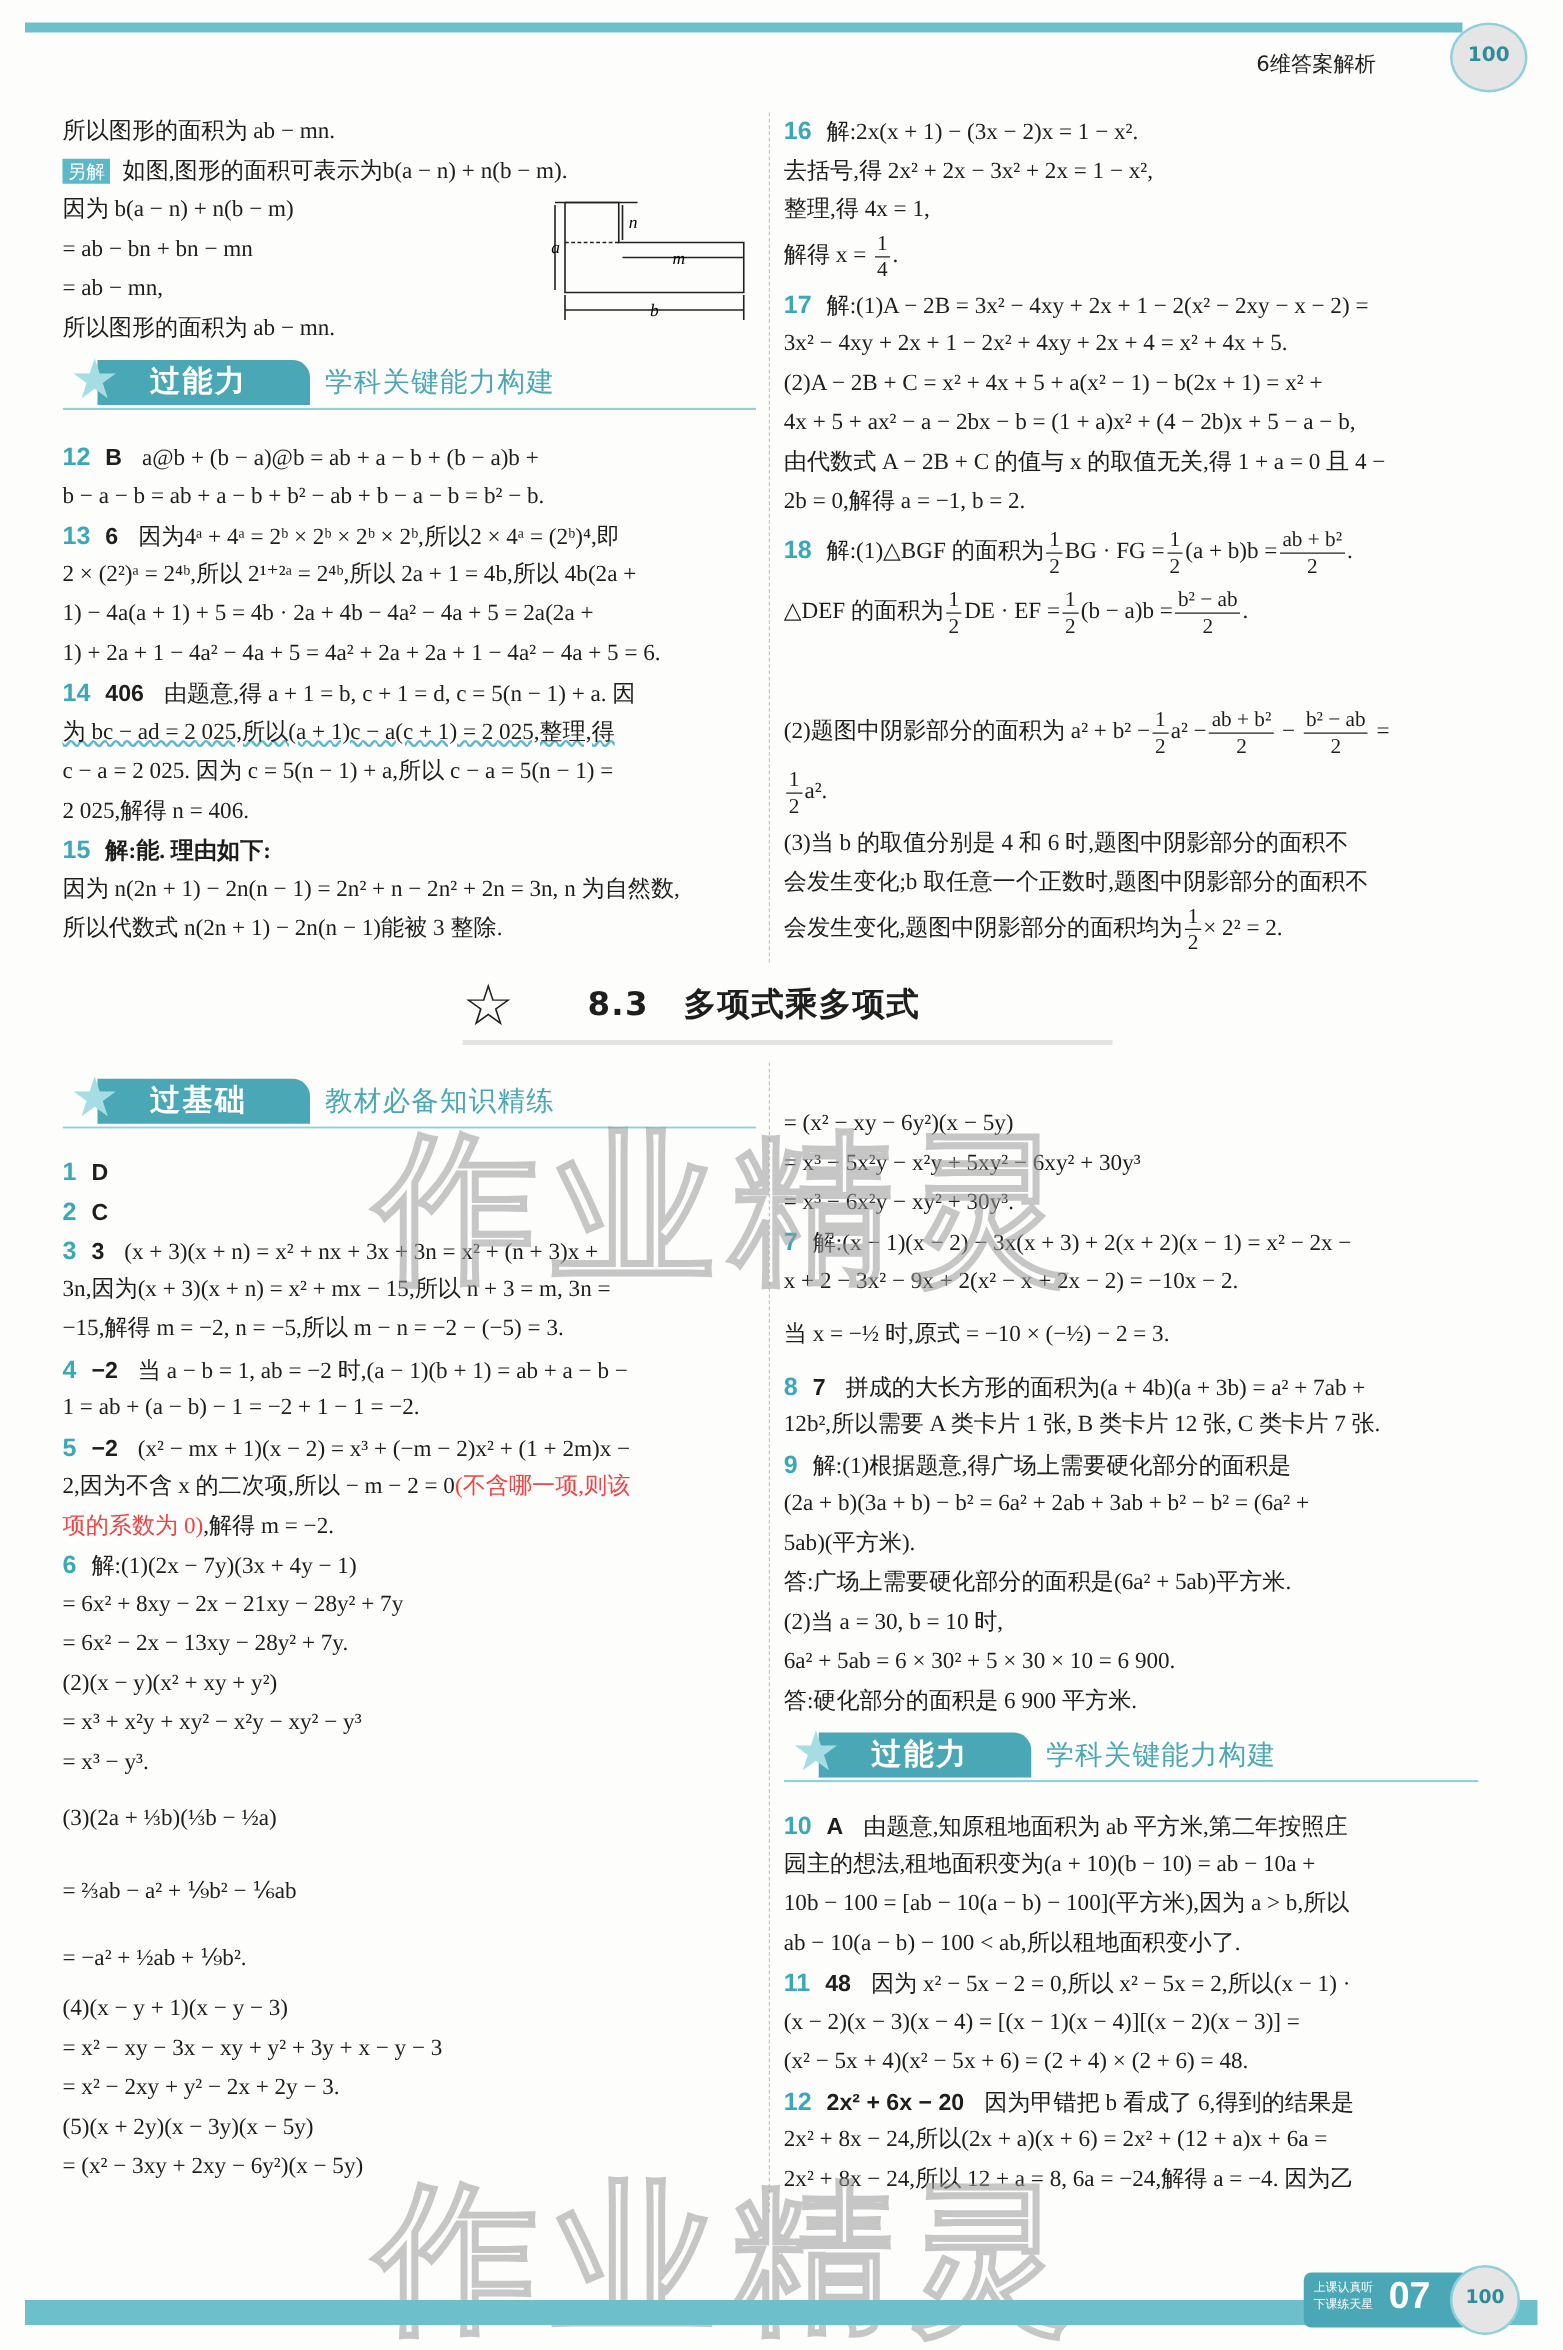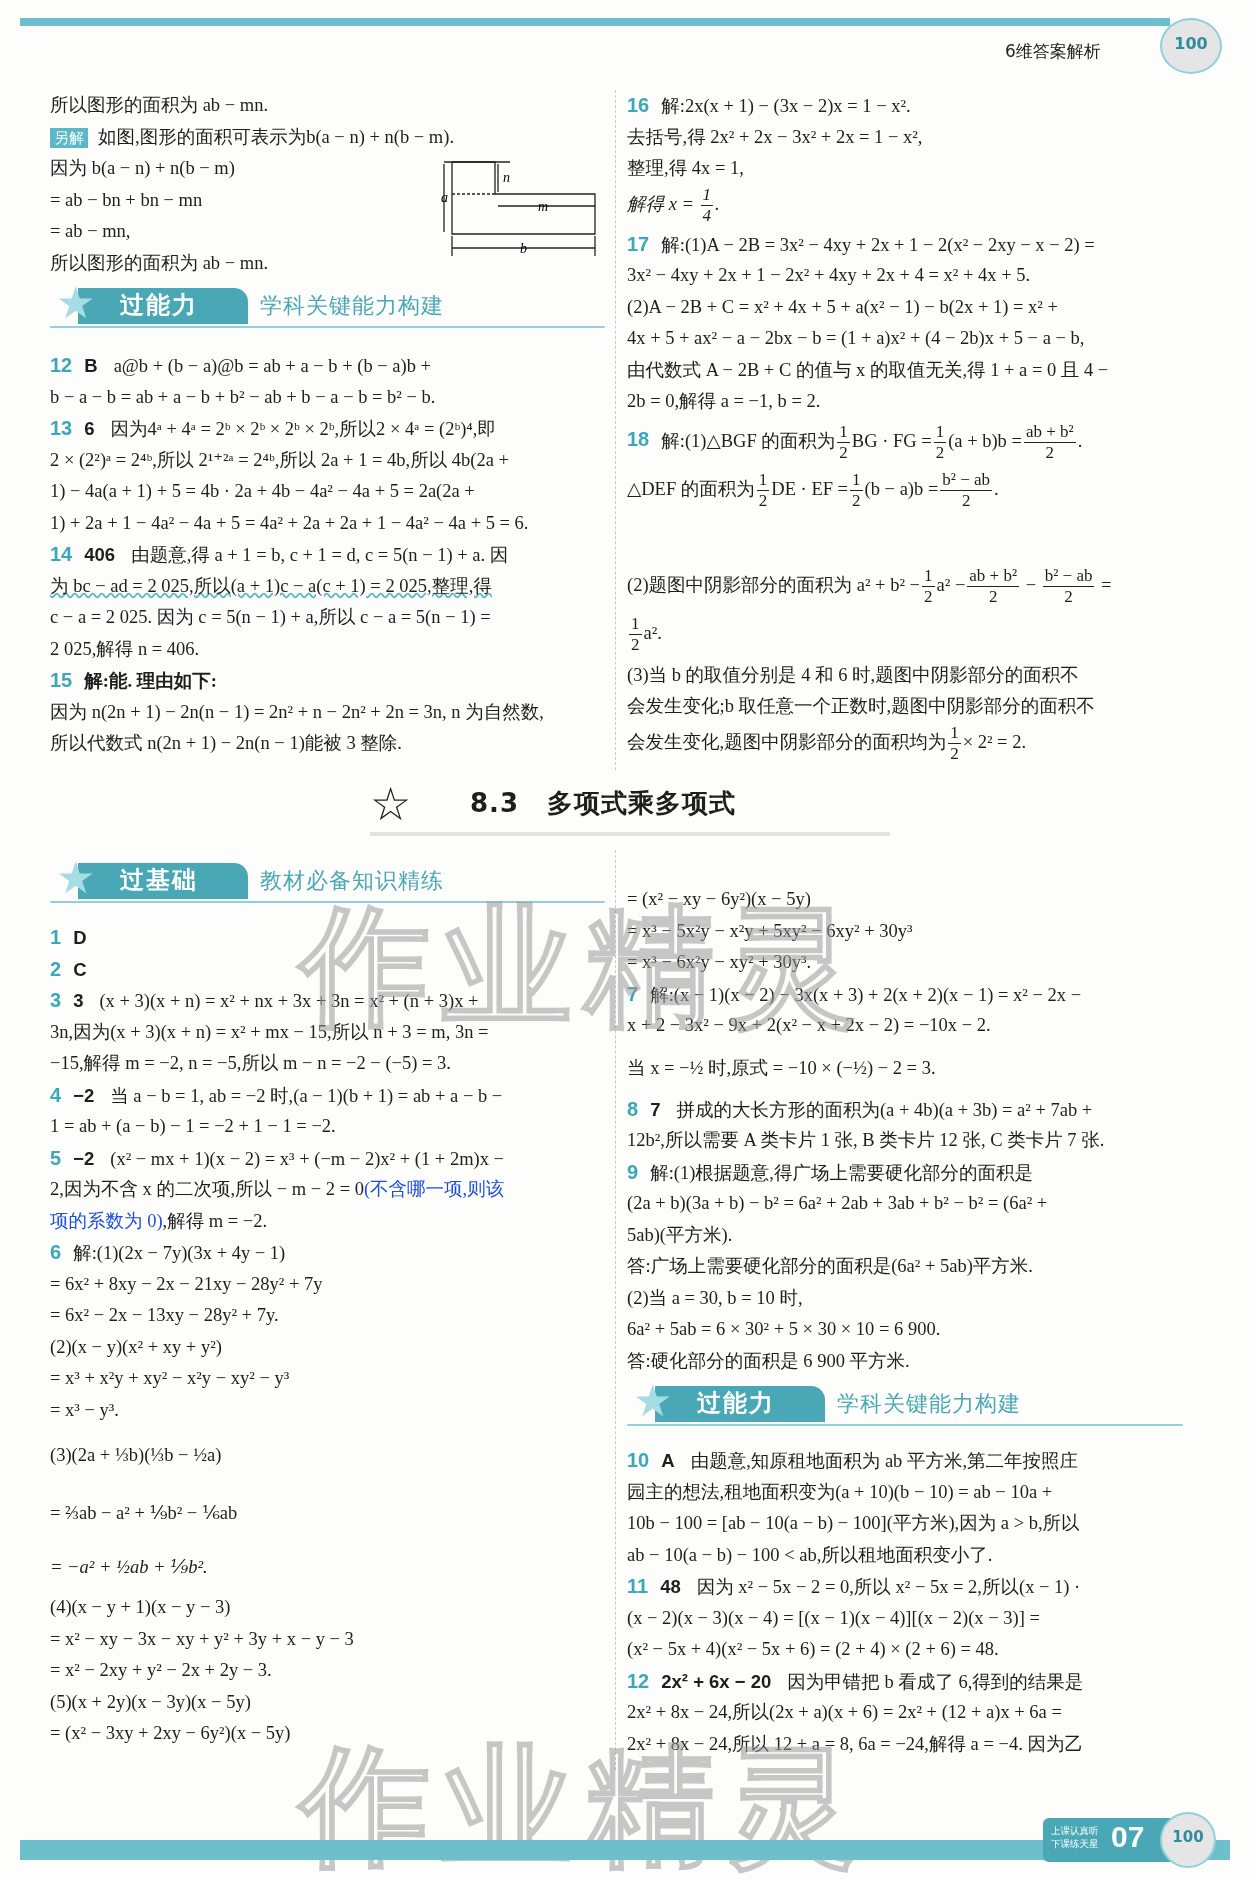--- a/index.html
+++ b/index.html
@@ -9,21 +9,21 @@
   .header-title{position:absolute;left:1005px;top:40px;font-family:"DejaVu Sans",sans-serif;font-size:17px;color:#222;}
   .mascot{position:absolute;border-radius:50%;background:#e5e5e5;border:2px solid #8fd0da;}
   .mascot span{display:block;text-align:center;font-family:"DejaVu Sans",sans-serif;font-weight:bold;color:#2f8c9a;}
   .col{position:absolute;font-size:18.5px;line-height:31.5px;}
   .colL{left:50px;width:555px;}
   .colR{left:627px;width:556px;}
   .divider{position:absolute;left:615px;width:0;border-left:1px dashed #c8c8c8;}
   .ln{white-space:nowrap;height:31.5px;}
   .num{font-family:"Liberation Sans",sans-serif;color:#3aa8b8;font-weight:bold;font-size:20px;margin-right:12px;}
   .ans{font-family:"Liberation Sans",sans-serif;font-weight:bold;margin-right:16px;}
-  .hl{color:#1d4ed8;}
+  .hl{color:#ef4444;}
   .tag{background:#5bb8c6;color:#fff;font-size:15px;padding:1px 4px;margin-right:10px;font-family:"DejaVu Sans",sans-serif;}
   .banner{position:absolute;height:50px;}
   .banner .pill{position:absolute;left:28px;top:6px;width:170px;height:36px;background:#4aa7b5;border-radius:0 14px 0 0;}
   .banner .pill-text{position:absolute;left:70px;top:7px;font-family:"DejaVu Sans",sans-serif;font-weight:bold;font-size:24px;color:#fff;letter-spacing:2px;}
   .banner .sub{position:absolute;left:210px;top:9px;font-family:"DejaVu Sans",sans-serif;font-size:22px;color:#4aa7b5;letter-spacing:1px;}
   .banner .rule{position:absolute;left:0;right:0;top:44px;height:0;border-top:2px solid #8fd0da;border-radius:8px;}
   .banner .star{position:absolute;left:6px;top:0;width:40px;height:44px;color:#a6dde5;font-size:44px;line-height:44px;}
   .section-title{position:absolute;left:370px;top:782px;width:520px;height:52px;}
   .section-title .badge{position:absolute;left:0;top:0;font-size:46px;line-height:46px;color:#222;}
   .section-title .t{position:absolute;left:100px;top:4px;font-family:"DejaVu Sans",sans-serif;font-weight:bold;font-size:26px;letter-spacing:1px;}
@@ -99,21 +99,21 @@
   <div class="ln">2 025,解得 n = 406.</div>
   <div class="ln"><span class="num">15</span><span style="font-weight:bold;font-family:Liberation Serif, serif;">解:能. 理由如下:</span></div>
   <div class="ln">因为 n(2n + 1) − 2n(n − 1) = 2n² + n − 2n² + 2n = 3n, n 为自然数,</div>
   <div class="ln">所以代数式 n(2n + 1) − 2n(n − 1)能被 3 整除.</div>
 </div>
 
 <div class="col colR" style="top:90px;">
   <div class="ln"><span class="num">16</span><span>解:2x(x + 1) − (3x − 2)x = 1 − x².</span></div>
   <div class="ln">去括号,得 2x² + 2x − 3x² + 2x = 1 − x²,</div>
   <div class="ln">整理,得 4x = 1,</div>
-  <div class="ln" style="height:44px;font-style:italic;"><span>解得 x =</span> <span class="frac"><span class="a">1</span><span class="b">4</span></span><span>.</span></div>
+  <div class="ln" style="height:44px;"><span>解得 x =</span> <span class="frac"><span class="a">1</span><span class="b">4</span></span><span>.</span></div>
   <div class="ln"><span class="num">17</span><span>解:(1)A − 2B = 3x² − 4xy + 2x + 1 − 2(x² − 2xy − x − 2) =</span></div>
   <div class="ln">3x² − 4xy + 2x + 1 − 2x² + 4xy + 2x + 4 = x² + 4x + 5.</div>
   <div class="ln">(2)A − 2B + C = x² + 4x + 5 + a(x² − 1) − b(2x + 1) = x² +</div>
   <div class="ln">4x + 5 + ax² − a − 2bx − b = (1 + a)x² + (4 − 2b)x + 5 − a − b,</div>
   <div class="ln">由代数式 A − 2B + C 的值与 x 的取值无关,得 1 + a = 0 且 4 −</div>
   <div class="ln">2b = 0,解得 a = −1, b = 2.</div>
   <div class="ln" style="height:48px;padding-top:4px;"><span class="num">18</span><span>解:(1)△BGF 的面积为</span><span class="frac"><span class="a">1</span><span class="b">2</span></span><span>BG · FG =</span><span class="frac"><span class="a">1</span><span class="b">2</span></span><span>(a + b)b =</span><span class="frac"><span class="a">ab + b²</span><span class="b">2</span></span>.</div>
   <div class="ln" style="height:48px;"><span>△DEF 的面积为</span><span class="frac"><span class="a">1</span><span class="b">2</span></span><span>DE · EF =</span><span class="frac"><span class="a">1</span><span class="b">2</span></span><span>(b − a)b =</span><span class="frac"><span class="a">b² − ab</span><span class="b">2</span></span>.</div>
   <div class="ln" style="height:48px;margin-top:48px;"><span>(2)题图中阴影部分的面积为 a² + b² −</span><span class="frac"><span class="a">1</span><span class="b">2</span></span><span>a² −</span><span class="frac"><span class="a">ab + b²</span><span class="b">2</span></span> − <span class="frac"><span class="a">b² − ab</span><span class="b">2</span></span> <span>=</span></div>
   <div class="ln" style="height:46px;"><span class="frac"><span class="a">1</span><span class="b">2</span></span><span>a².</span></div>
@@ -148,21 +148,21 @@
   <div class="ln"><span>2,因为不含 x 的二次项,所以 − m − 2 = 0</span><span class="hl">(不含哪一项,则该</span></div>
   <div class="ln"><span class="hl">项的系数为 0)</span><span>,解得 m = −2.</span></div>
   <div class="ln"><span class="num">6</span><span>解:(1)(2x − 7y)(3x + 4y − 1)</span></div>
   <div class="ln">= 6x² + 8xy − 2x − 21xy − 28y² + 7y</div>
   <div class="ln">= 6x² − 2x − 13xy − 28y² + 7y.</div>
   <div class="ln">(2)(x − y)(x² + xy + y²)</div>
   <div class="ln">= x³ + x²y + xy² − x²y − xy² − y³</div>
   <div class="ln">= x³ − y³.</div>
   <div class="ln" style="height:58px;line-height:58px;">(3)(2a + ⅓b)(⅓b − ½a)</div>
   <div class="ln" style="height:58px;line-height:58px;">= ⅔ab − a² + ⅑b² − ⅙ab</div>
-  <div class="ln" style="height:50px;line-height:50px;font-style:italic;">= −a² + ½ab + ⅑b².</div>
+  <div class="ln" style="height:50px;line-height:50px;">= −a² + ½ab + ⅑b².</div>
   <div class="ln">(4)(x − y + 1)(x − y − 3)</div>
   <div class="ln">= x² − xy − 3x − xy + y² + 3y + x − y − 3</div>
   <div class="ln">= x² − 2xy + y² − 2x + 2y − 3.</div>
   <div class="ln">(5)(x + 2y)(x − 3y)(x − 5y)</div>
   <div class="ln">= (x² − 3xy + 2xy − 6y²)(x − 5y)</div>
 </div>
 
 <div class="col colR" style="top:852px;margin-top:32px;">
   <div class="ln">= (x² − xy − 6y²)(x − 5y)</div>
   <div class="ln">= x³ − 5x²y − x²y + 5xy² − 6xy² + 30y³</div>

